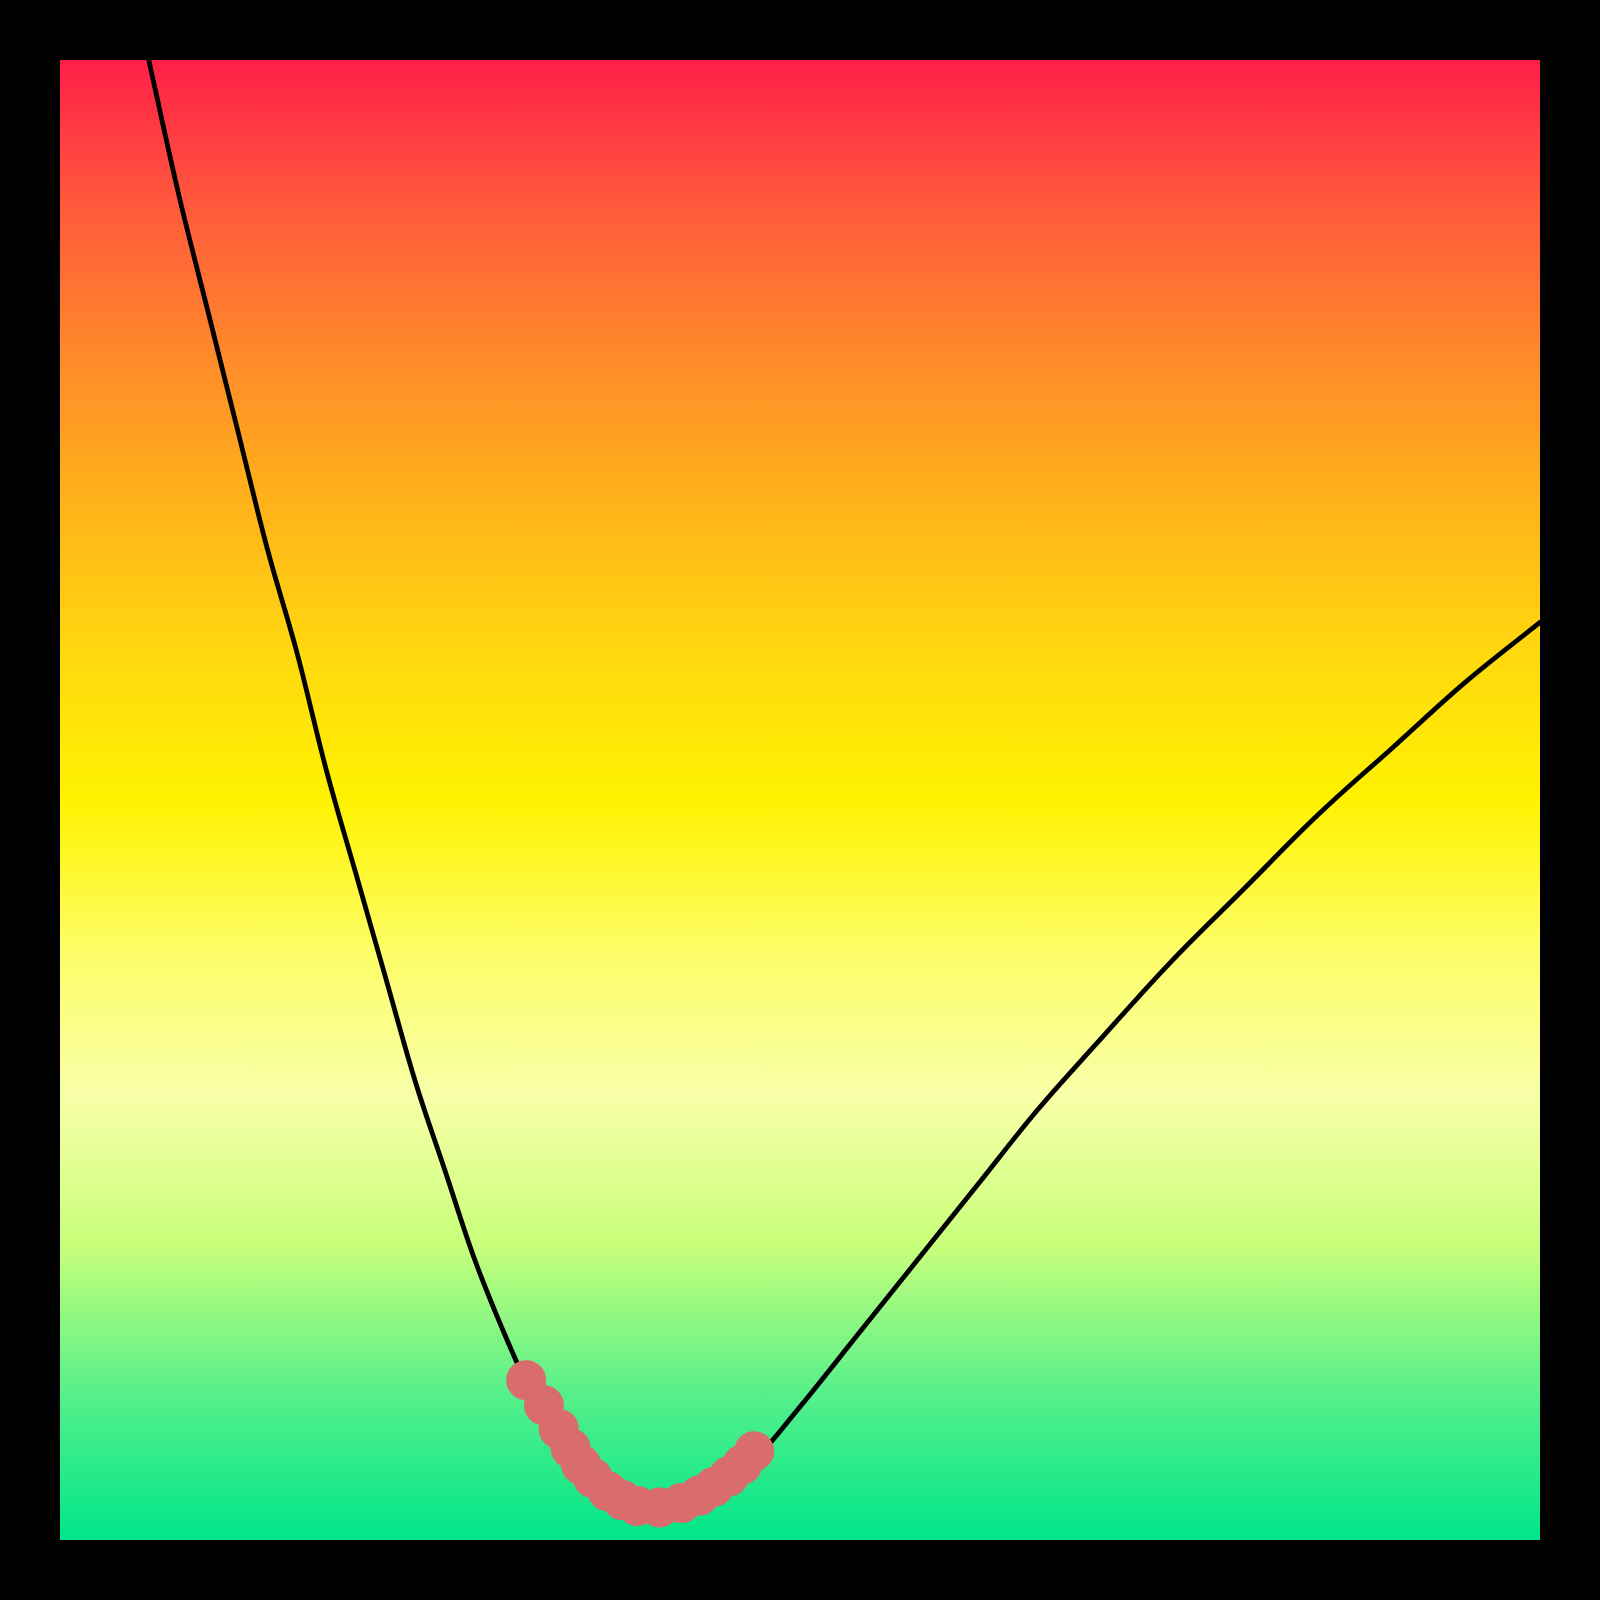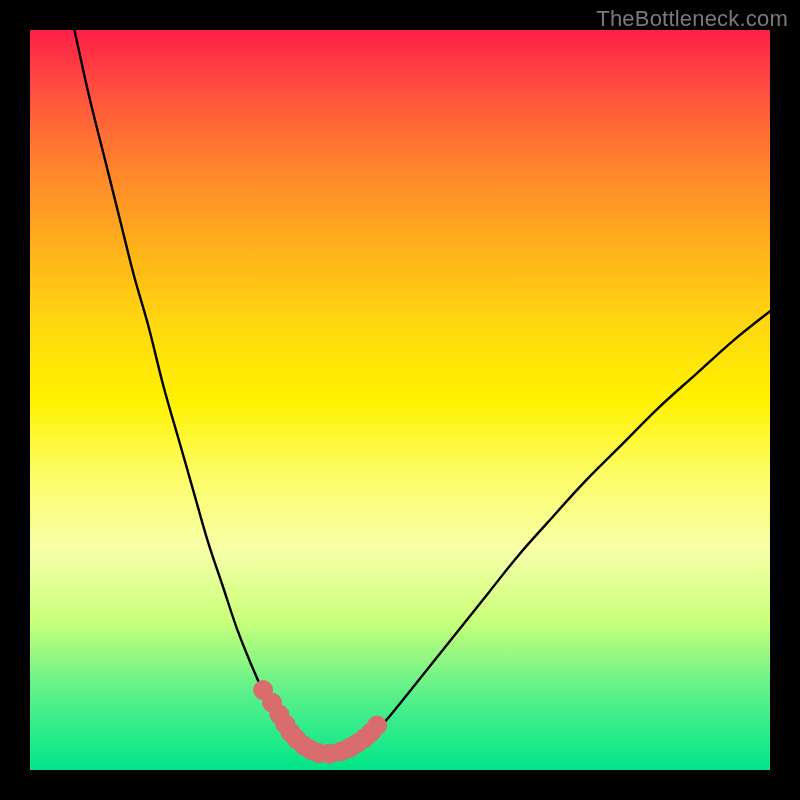--- a/index.html
+++ b/index.html
@@ -67,14 +67,13 @@
         <circle cx="299.70000000000005" cy="723.72" r="9.5" fill="#d96c6c" stroke="#d96c6c"></circle>
         <circle cx="310.8" cy="721.5" r="9.5" fill="#d96c6c" stroke="#d96c6c"></circle>
         <circle cx="319.68000000000006" cy="717.8" r="9.5" fill="#d96c6c" stroke="#d96c6c"></circle>
         <circle cx="327.08" cy="713.36" r="9.5" fill="#d96c6c" stroke="#d96c6c"></circle>
         <circle cx="334.48" cy="708.18" r="9.5" fill="#d96c6c" stroke="#d96c6c"></circle>
         <circle cx="341.14000000000004" cy="702.26" r="9.5" fill="#d96c6c" stroke="#d96c6c"></circle>
         <circle cx="347.06" cy="695.6" r="9.5" fill="#d96c6c" stroke="#d96c6c"></circle>
       </g>
   </svg>
 
-  <div class="watermark">TheBottleneck.com</div>
 </div>
 
 </body></html>

